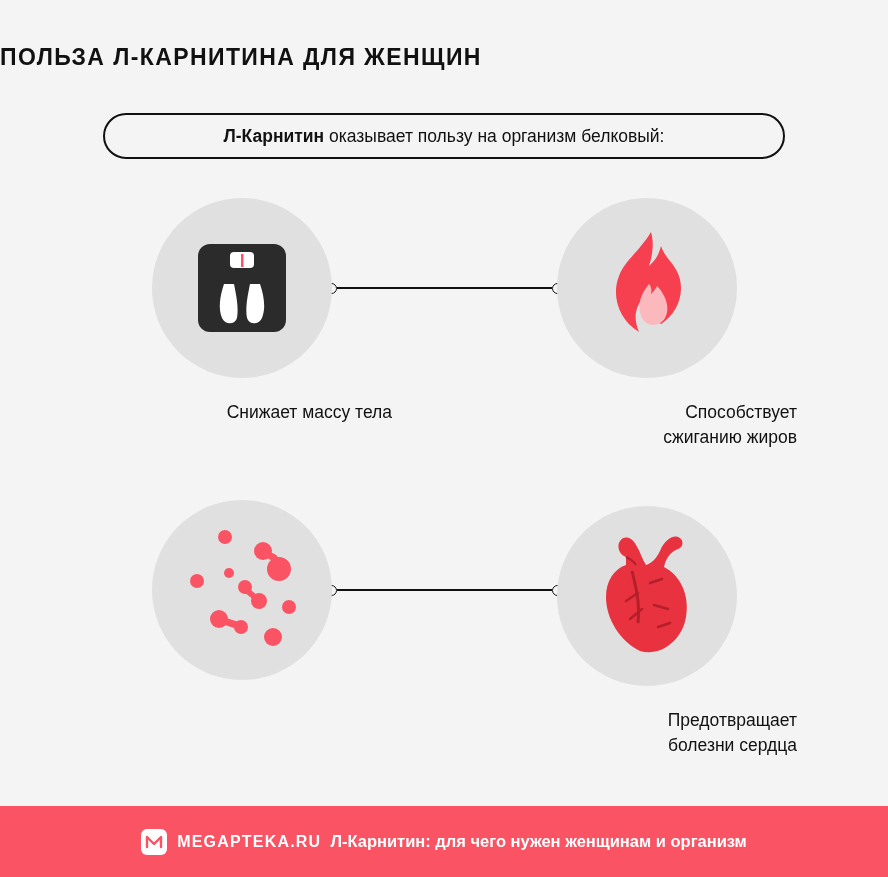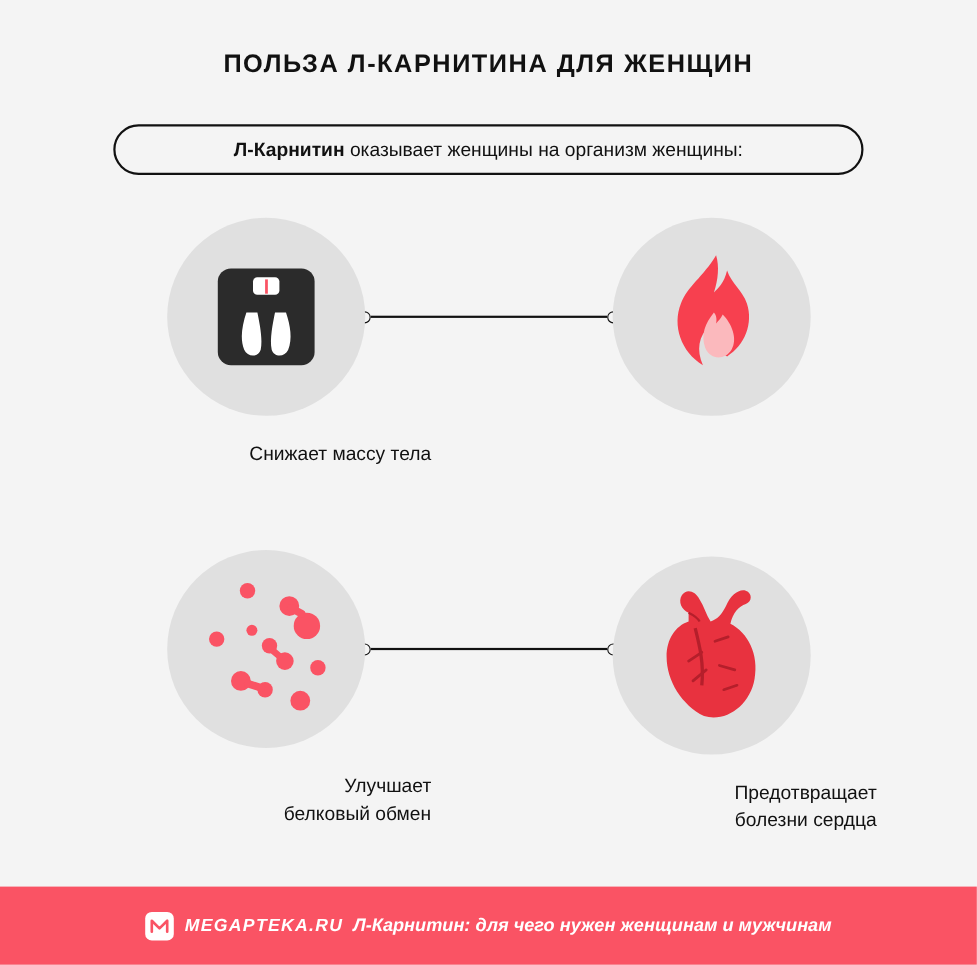--- a/index.html
+++ b/index.html
@@ -21,21 +21,20 @@
     height: 877px;
     position: relative;
     background: #f4f4f4;
   }
 
   .title {
     position: absolute;
     top: 44px;
     left: 0;
     width: 888px;
-    text-align: center;
     font-size: 23px;
     font-weight: bold;
     letter-spacing: 1.4px;
     color: #111111;
     text-transform: uppercase;
   }
 
   .subtitle-pill {
     position: absolute;
     top: 113px;
@@ -112,21 +111,20 @@
     position: absolute;
     left: 0;
     bottom: 0;
     width: 888px;
     height: 71px;
     background: #fa5364;
     display: flex;
     align-items: center;
     justify-content: center;
     gap: 9px;
-    font-style: italic;
   }
   .footer .brand {
     display: flex;
     align-items: center;
     gap: 10px;
   }
   .footer .brand-mark {
     width: 26px;
     height: 26px;
     border-radius: 6px;
@@ -148,21 +146,21 @@
   }
 </style>
 </head>
 <body>
 
 <div class="page">
 
   <div class="title">ПОЛЬЗА Л-КАРНИТИНА ДЛЯ ЖЕНЩИН</div>
 
   <div class="subtitle-pill">
-    <div class="pill-text"><b>Л-Карнитин</b><span> оказывает женщины на организм женщины:</span></div>
+    <div class="pill-text"><b>Л-Карнитин</b><span> оказывает пользу на организм белковый:</span></div>
   </div>
 
   <div class="grid">
 
     <div class="connector" style="left:326px; top:96px; width:237px;">
       <div class="dot"></div>
       <div class="line"></div>
       <div class="dot"></div>
     </div>
 
@@ -185,20 +183,22 @@
       <div class="caption">Снижает массу тела</div>
     </div>
 
     <div class="cell" style="left:497px; top:12px;">
       <div class="circle">
         <svg width="96" height="120" viewBox="0 0 96 120">
           <path d="M52 4 C40 24 26 32 20 48 C12 68 20 92 40 104 C34 90 36 78 46 68 C44 82 52 90 62 96 C78 86 86 66 80 48 C76 36 66 30 62 18 C59 30 54 34 50 38 C54 26 55 14 52 4 Z" fill="#f7404f"></path>
           <path d="M50 56 C42 66 38 76 42 88 C46 99 60 100 66 90 C72 80 66 66 58 58 C56 62 54 64 52 66 C53 62 52 58 50 56 Z" fill="#fbb9bd"></path>
         </svg>
       </div>
+      <div class="caption">Способствует
+сжиганию жиров</div>
     </div>
 
     <div class="cell" style="left:92px; top:314px;">
       <div class="circle">
         <svg width="150" height="150" viewBox="0 0 150 150">
           <g fill="#fa5364">
             <circle cx="58" cy="22" r="7"></circle>
             <circle cx="96" cy="36" r="9"></circle>
             <circle cx="112" cy="54" r="12"></circle>
             <rect x="96" y="33" width="18" height="7" rx="3.5" transform="rotate(28 96 33)"></rect>
@@ -208,22 +208,20 @@
             <rect x="78" y="70" width="17" height="6" rx="3" transform="rotate(40 78 70)"></rect>
             <circle cx="122" cy="92" r="7"></circle>
             <circle cx="52" cy="104" r="9"></circle>
             <circle cx="74" cy="112" r="7"></circle>
             <rect x="56" y="102" width="20" height="7" rx="3.5" transform="rotate(18 56 102)"></rect>
             <circle cx="106" cy="122" r="9"></circle>
             <circle cx="62" cy="58" r="5"></circle>
           </g>
         </svg>
       </div>
-      <div class="caption">Улучшает
-белковый обмен</div>
     </div>
 
     <div class="cell" style="left:497px; top:320px;">
       <div class="circle">
         <svg width="110" height="130" viewBox="0 0 110 130">
           <path d="M44 14 C40 6 32 4 28 10 C24 16 28 24 34 26 L34 34 C22 38 14 50 14 66 C14 88 28 110 48 120 C68 126 90 110 94 86 C98 64 88 44 72 36 C74 26 80 20 86 18 C92 16 92 8 86 6 C80 4 72 10 68 20 C64 28 60 32 54 34 C50 28 48 20 44 14 Z" fill="#e8323f"></path>
           <path d="M40 40 C44 56 48 72 46 92" stroke="#b51f2b" stroke-width="3" fill="none"></path>
           <path d="M46 62 L34 70 M50 78 L38 88 M58 52 L70 48 M62 74 L76 78 M66 96 L78 92" stroke="#b51f2b" stroke-width="2.5" fill="none" stroke-linecap="round"></path>
           <path d="M34 26 C38 28 42 30 44 34" stroke="#b51f2b" stroke-width="2" fill="none"></path>
         </svg>
@@ -236,16 +234,16 @@
 
   <div class="footer">
     <div class="brand">
       <span class="brand-mark">
         <svg width="18" height="18" viewBox="0 0 18 18">
           <path d="M2 14 L2 4 L9 11 L16 4 L16 14" stroke="#fa5364" stroke-width="2.4" fill="none" stroke-linejoin="round" stroke-linecap="round"></path>
         </svg>
       </span>
       <span class="brand-name">MEGAPTEKA.RU</span>
     </div>
-    <div class="footer-text">Л-Карнитин: для чего нужен женщинам и мужчинам</div>
+    <div class="footer-text">Л-Карнитин: для чего нужен женщинам и организм</div>
   </div>
 
 </div>
 
 </body></html>

